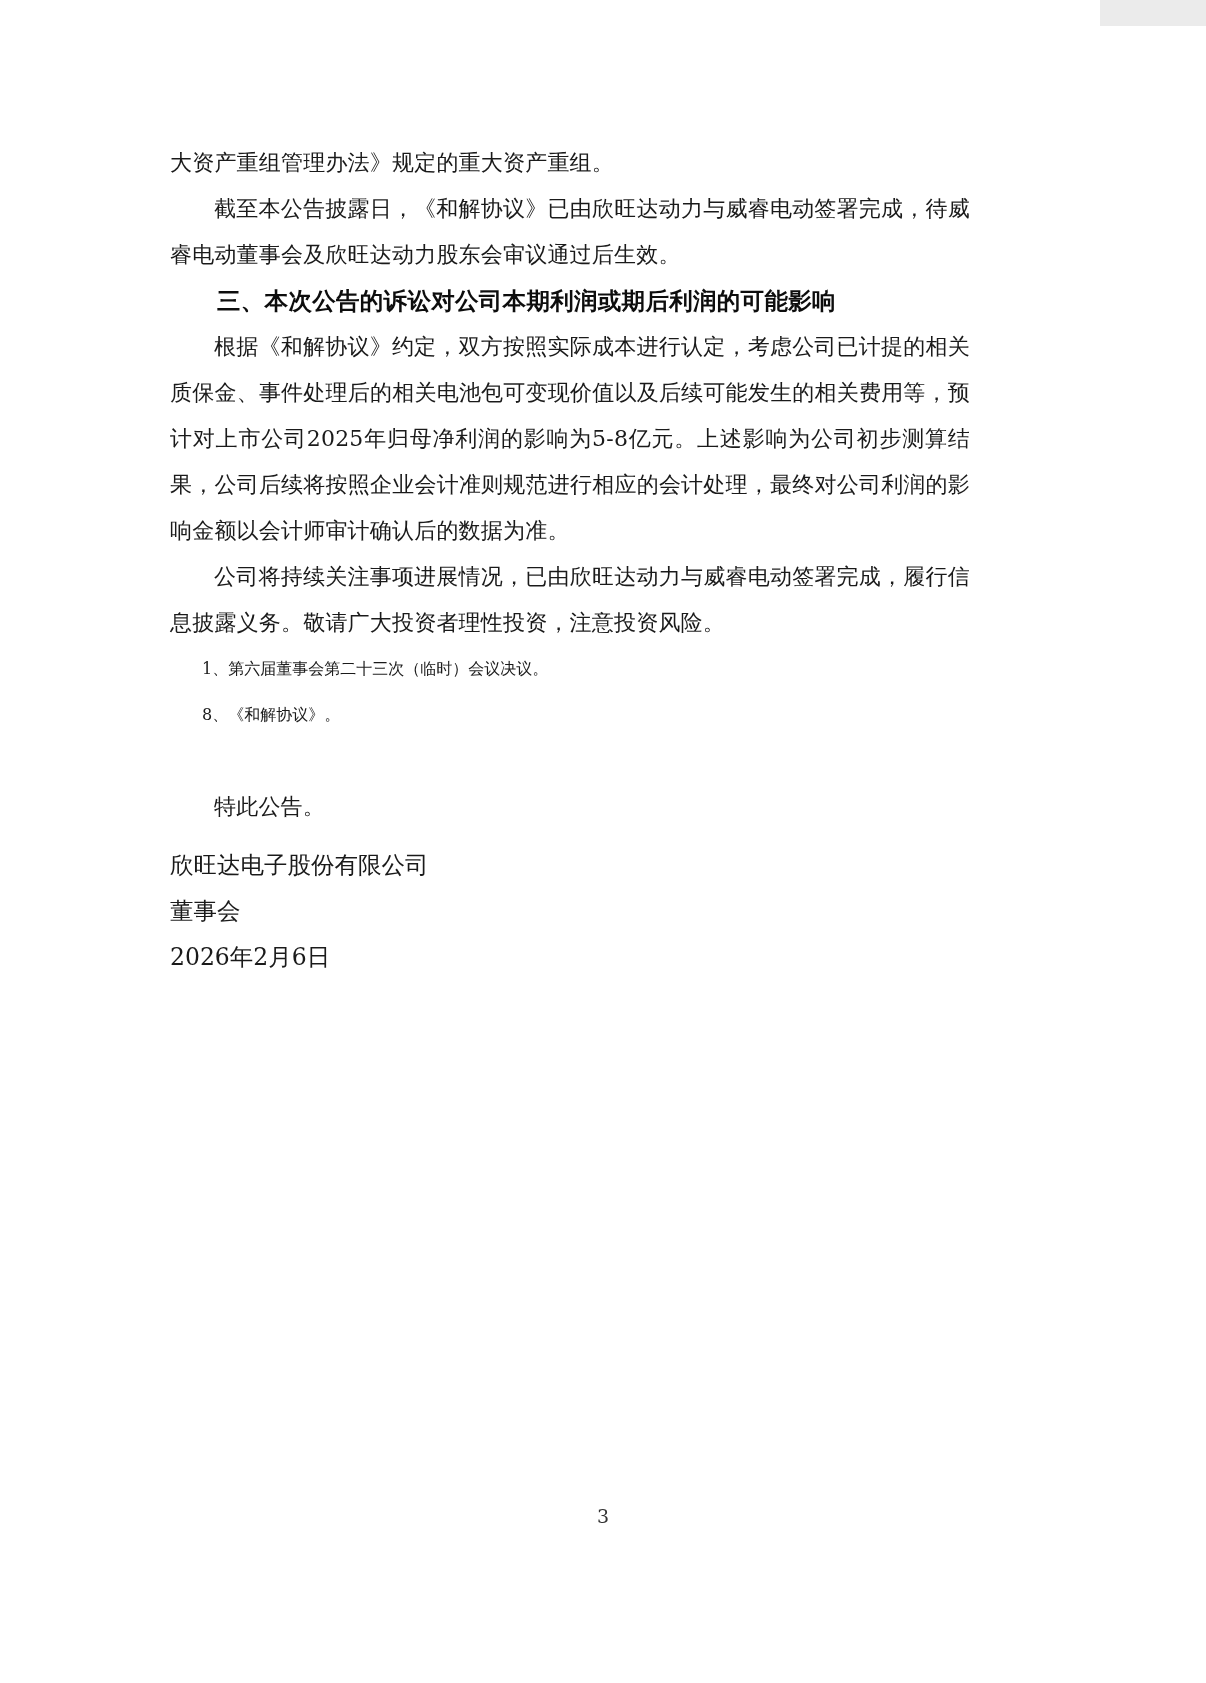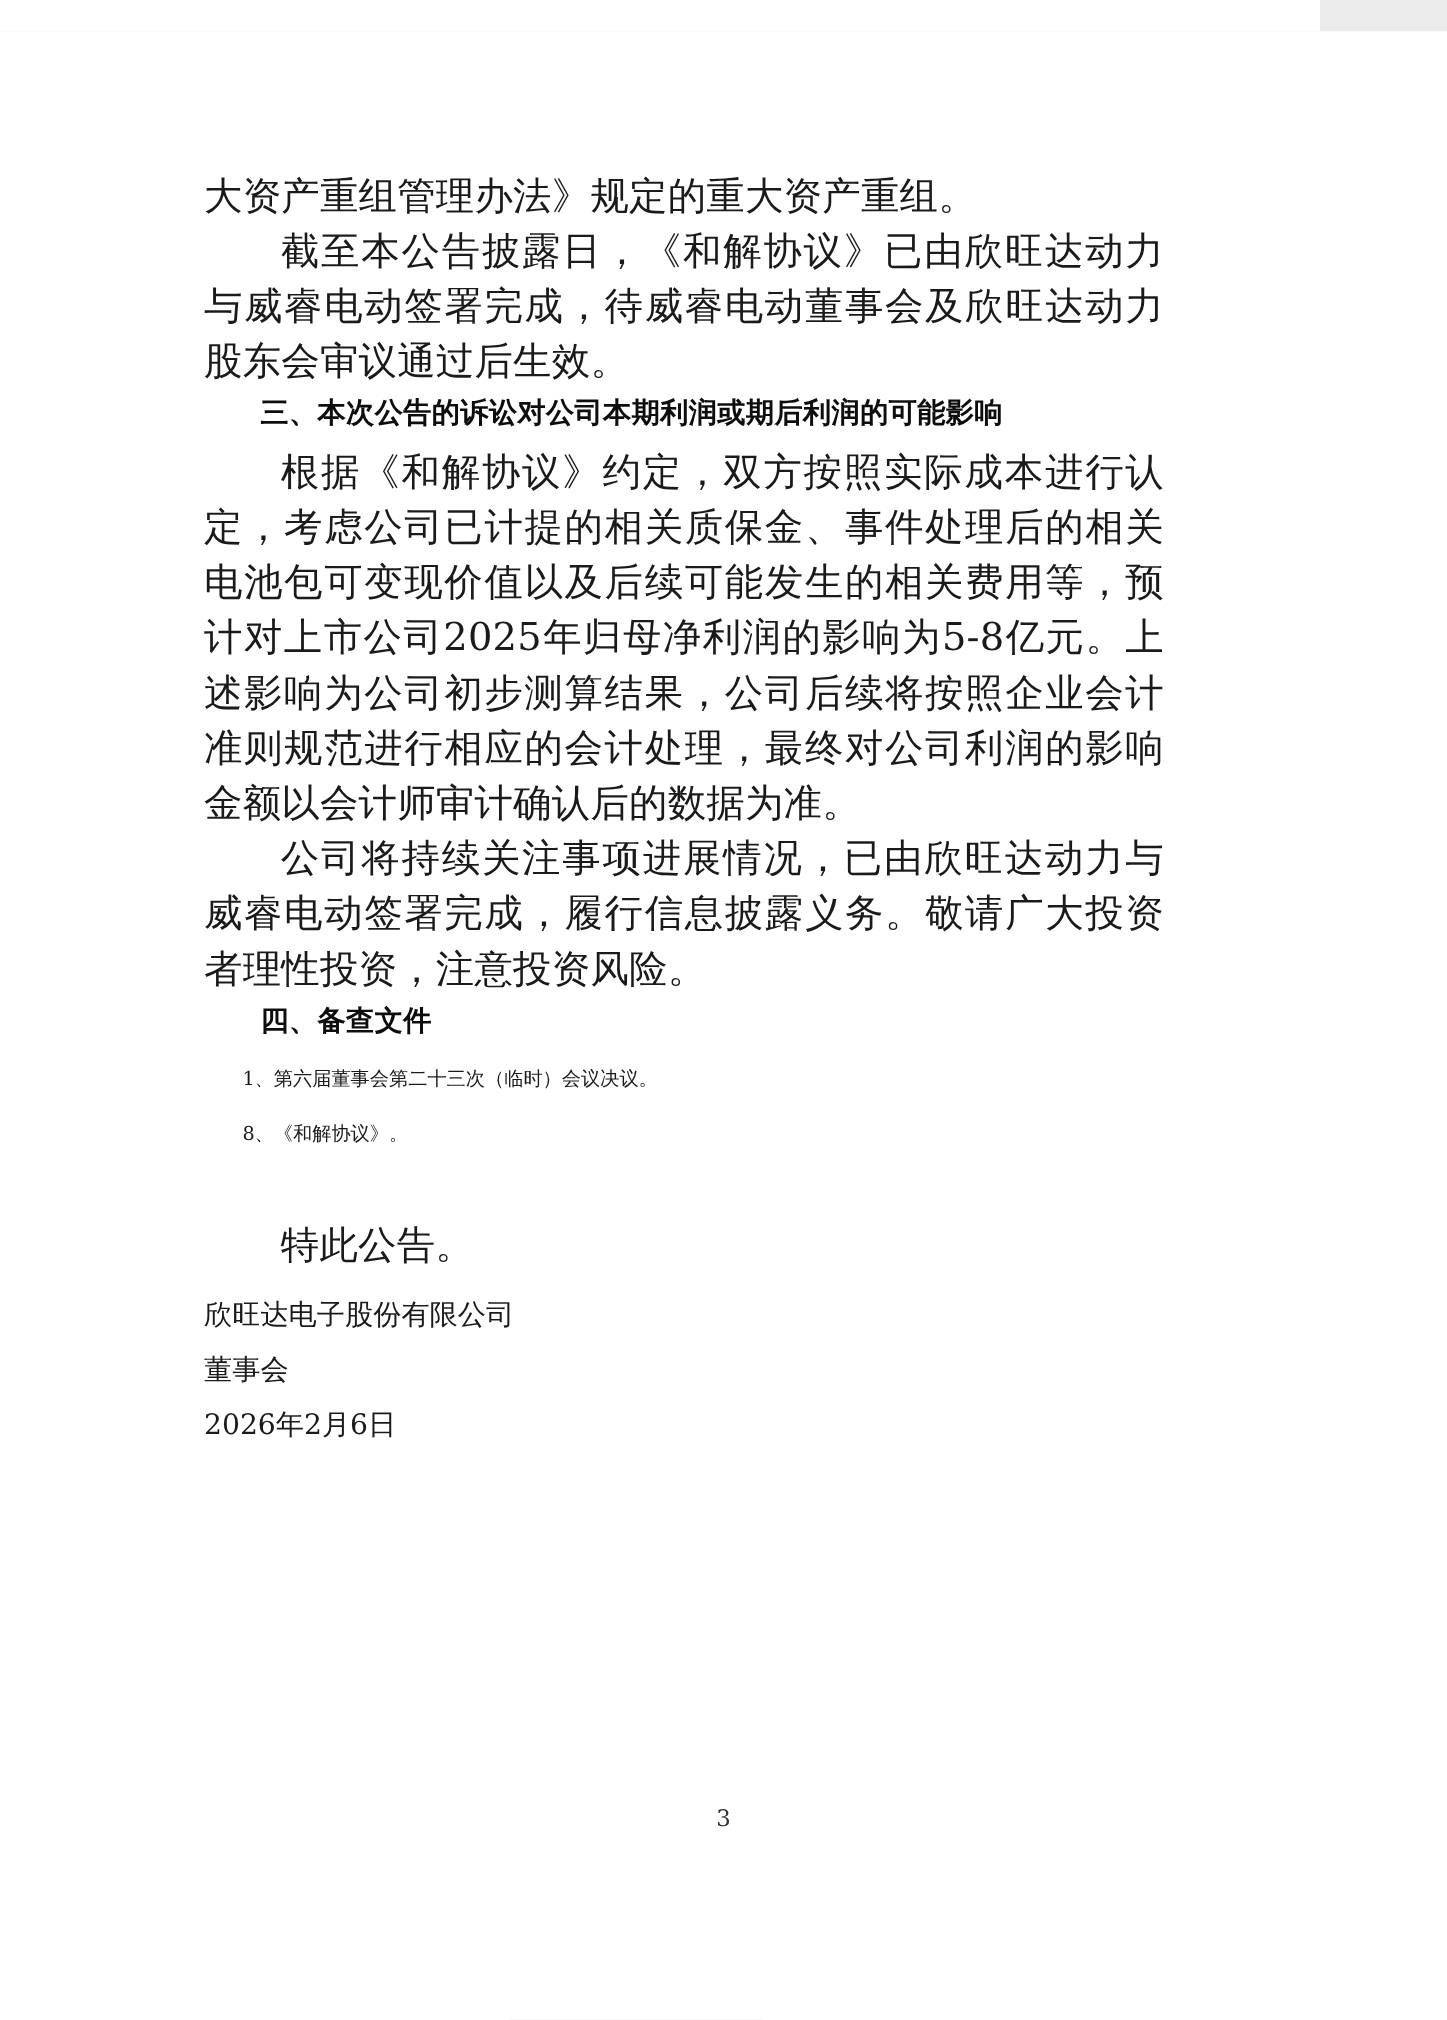--- a/index.html
+++ b/index.html
@@ -33,33 +33,33 @@
     background: #ffffff;
   }
   .content {
     position: absolute;
     top: 140px;
     left: 170px;
     width: 800px;
   }
   .doc-text {
     font-family: "DejaVu Serif", "Liberation Serif", serif;
-    font-size: 32px;
+    font-size: 22px;
     line-height: 46px;
     color: #1a1a1a;
     text-align: justify;
     text-justify: inter-ideograph;
     margin: 0;
     letter-spacing: 0.2px;
   }
   .indent {
     text-indent: 2em;
   }
   .heading {
-    font-family: Liberation Mono, monospace;
+    font-family: Liberation Serif, serif;
     font-size: 23.5px;
     line-height: 46px;
     font-weight: bold;
     color: #0d0d0d;
     margin: 0;
     text-indent: 2em;
     letter-spacing: 0.3px;
   }
   .list-line {
     font-family: "DejaVu Serif", "Liberation Serif", serif;
@@ -113,21 +113,20 @@
     <p class="doc-text">大资产重组管理办法》规定的重大资产重组。</p>
 
     <p class="doc-text indent">截至本公告披露日，《和解协议》已由欣旺达动力与威睿电动签署完成，待威睿电动董事会及欣旺达动力股东会审议通过后生效。</p>
 
     <h2 class="heading">三、本次公告的诉讼对公司本期利润或期后利润的可能影响</h2>
 
     <p class="doc-text indent">根据《和解协议》约定，双方按照实际成本进行认定，考虑公司已计提的相关质保金、事件处理后的相关电池包可变现价值以及后续可能发生的相关费用等，预计对上市公司2025年归母净利润的影响为5-8亿元。上述影响为公司初步测算结果，公司后续将按照企业会计准则规范进行相应的会计处理，最终对公司利润的影响金额以会计师审计确认后的数据为准。</p>
 
     <p class="doc-text indent">公司将持续关注事项进展情况，已由欣旺达动力与威睿电动签署完成，履行信息披露义务。敬请广大投资者理性投资，注意投资风险。</p>
 
-    <h2 class="heading">四、备查文件</h2>
 
     <p class="list-line">1、第六届董事会第二十三次（临时）会议决议。</p>
 
     <p class="list-line">8、《和解协议》。</p>
 
     <div class="spacer-med"></div>
 
     <p class="doc-text indent">特此公告。</p>
 
     <div class="sign-block">

